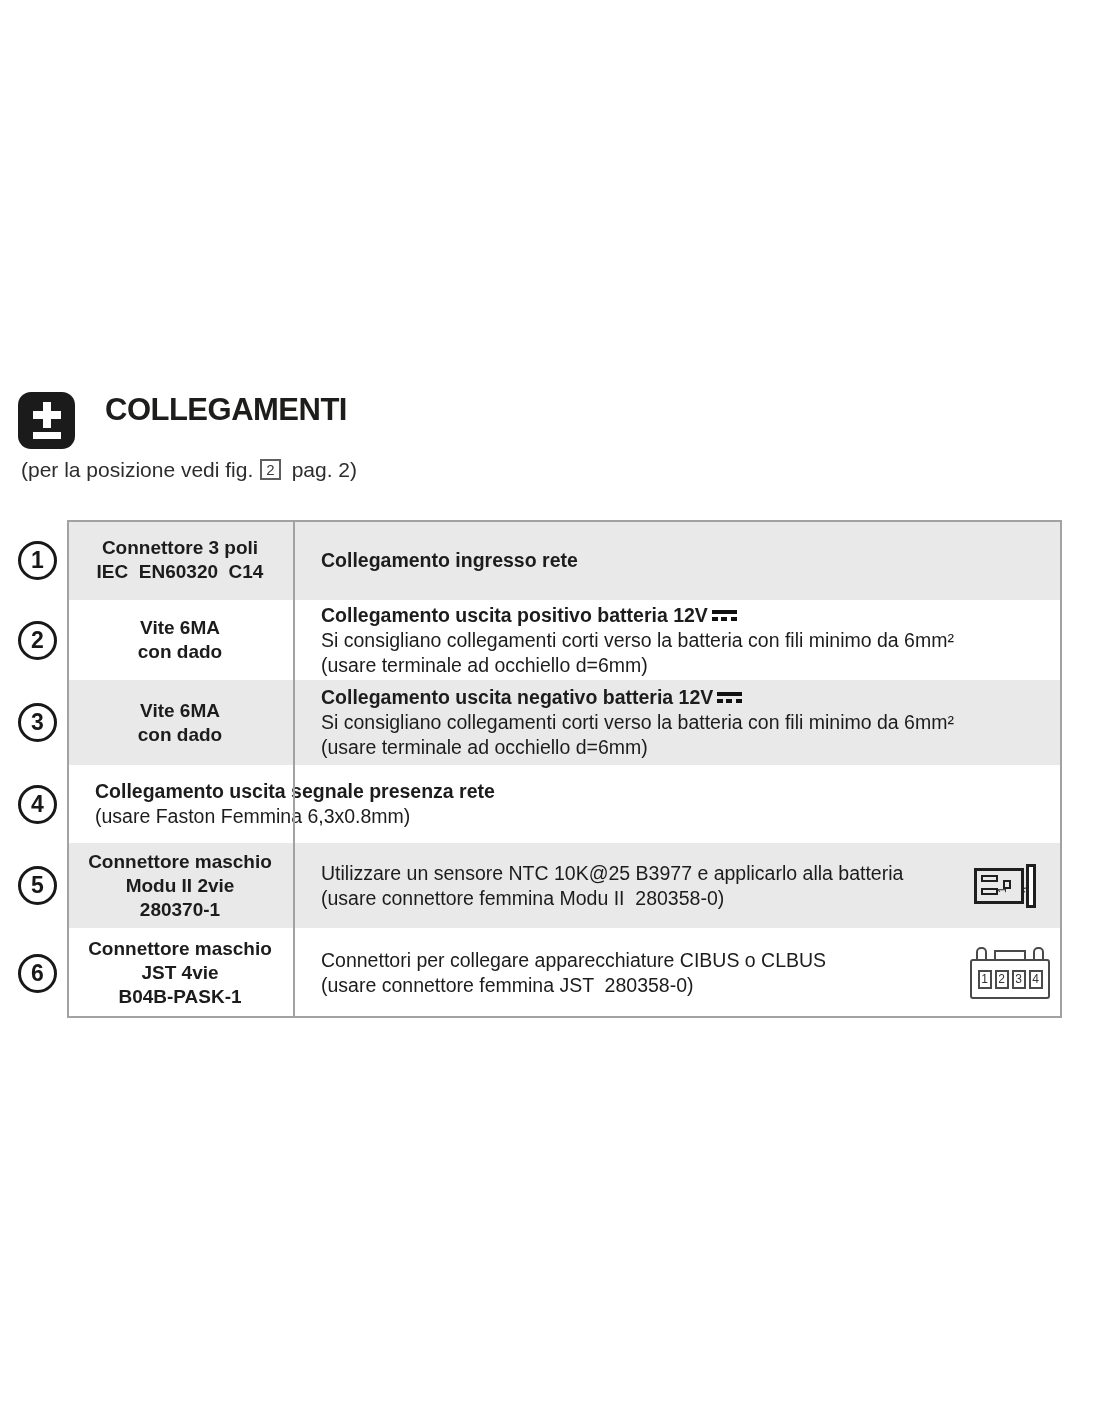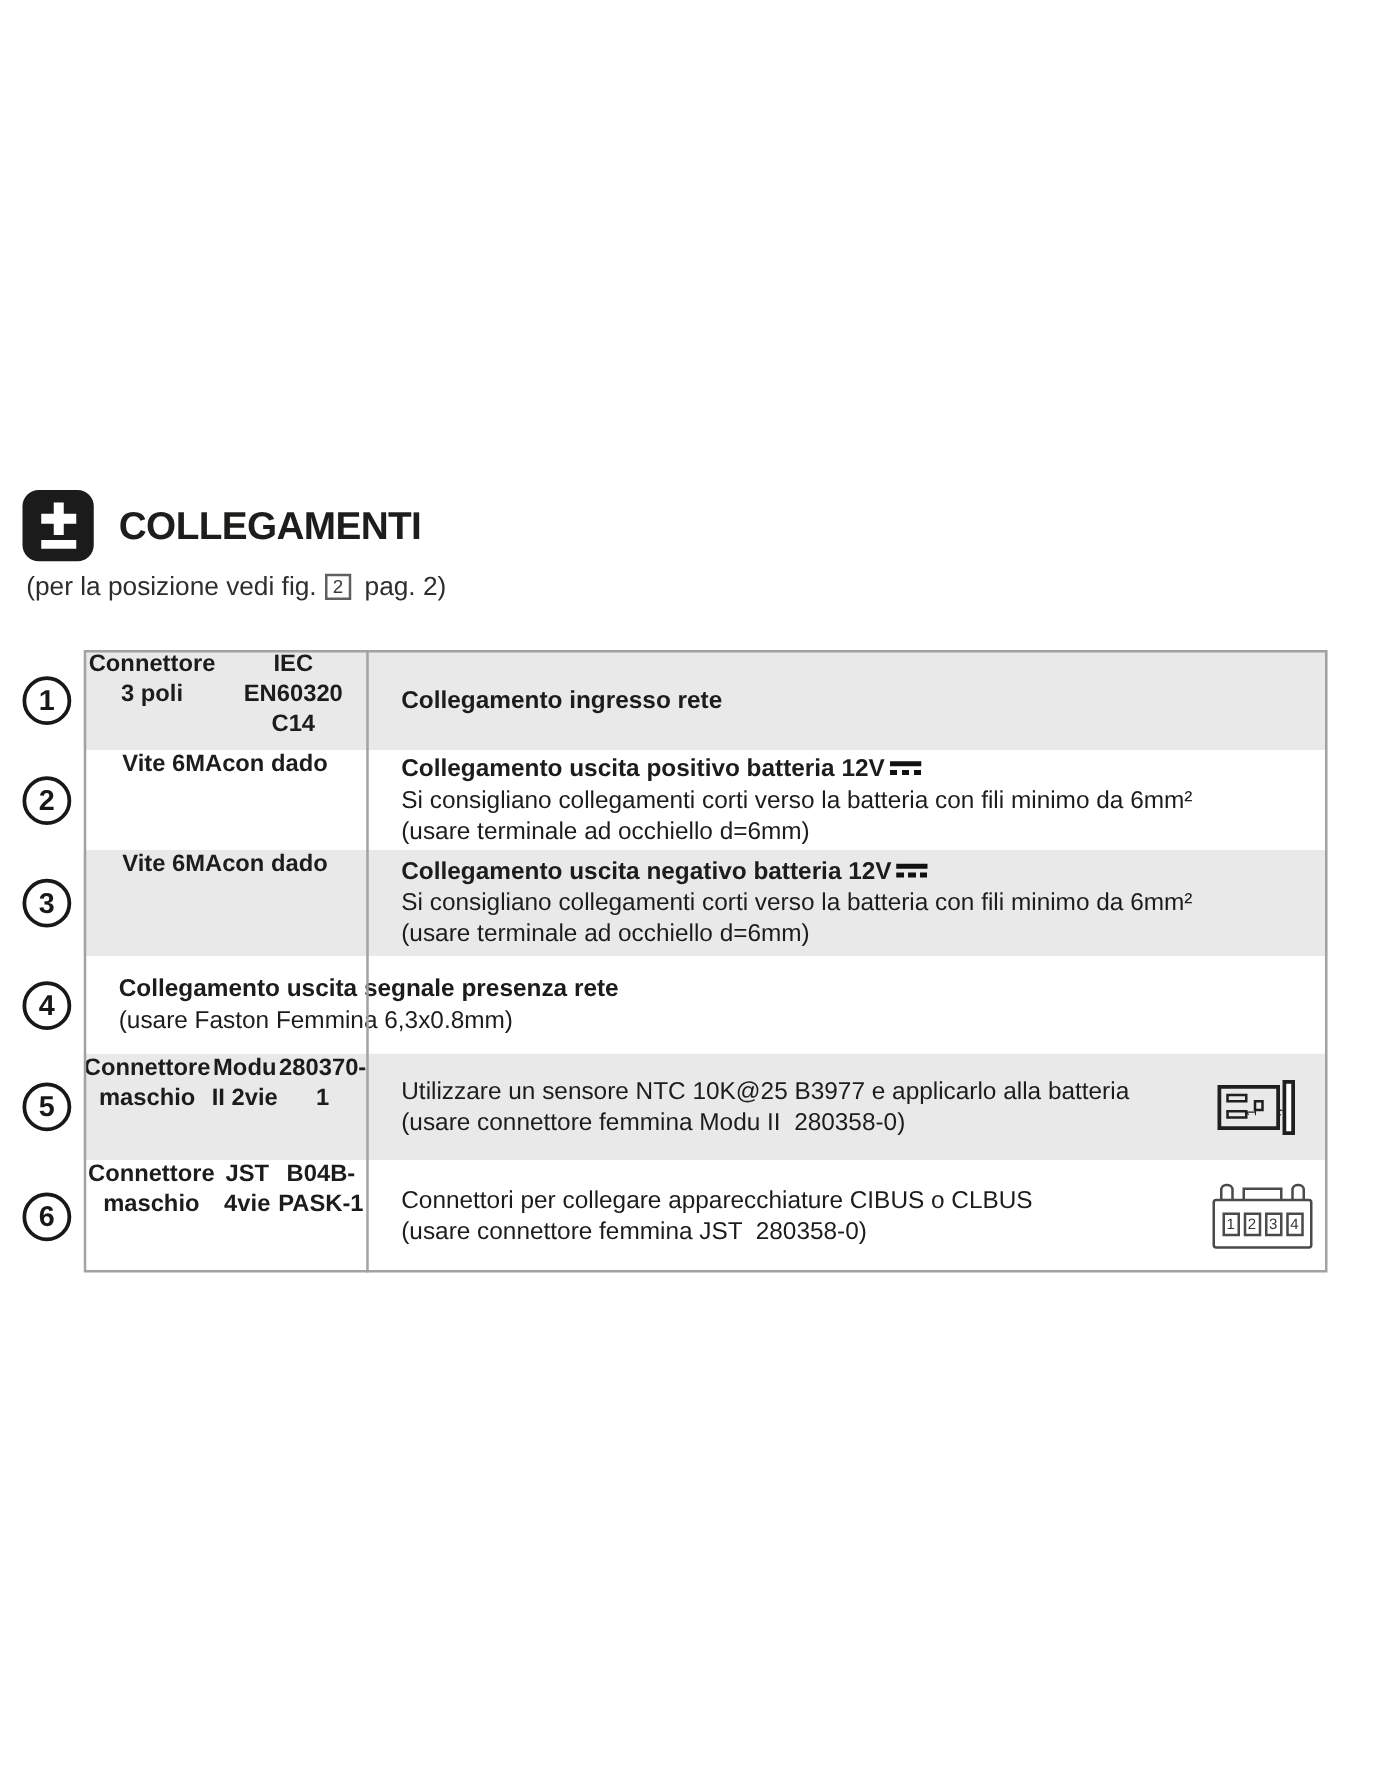--- a/index.html
+++ b/index.html
@@ -3,21 +3,21 @@
 <meta charset="utf-8">
 <style>
   * { margin:0; padding:0; box-sizing:border-box; }
   html,body { background:#ffffff; }
   .page {
     position:relative; width:1100px; height:1422px; background:#ffffff;
     font-family:"Liberation Sans", sans-serif; color:#1c1c1c; overflow:hidden;
   }
 
   
-  .header { position:absolute; left:18px; top:392px; display:flex; align-items:center; gap:20px; }
+  .header { position:absolute; left:18px; top:392px; display:flex; align-items:flex-start; gap:30px; }
   .pm-icon {
     width:57px; height:57px; background:#1b1b1b; border-radius:13px;
     display:flex; flex-direction:column; align-items:center; justify-content:center;
   }
   .pm-plus { position:relative; width:28px; height:26px; }
   .pm-plus::before { content:""; position:absolute; left:0; top:9px; width:28px; height:8px; background:#fff; }
   .pm-plus::after  { content:""; position:absolute; left:10px; top:0; width:8px; height:26px; background:#fff; }
   .pm-bar { width:28px; height:7px; background:#fff; margin-top:4px; }
   .title { font-size:31px; font-weight:bold; letter-spacing:-0.5px; color:#1d1d1b; }
 
@@ -41,21 +41,21 @@
   .trow:nth-child(1){ height:80px; } .trow:nth-child(2){ height:80px; }
   .trow:nth-child(3){ height:85px; } .trow:nth-child(4){ height:78px; }
   .trow:nth-child(5){ height:85px; } .trow:nth-child(6){ height:90px; }
   .numcol { width:49px; display:flex; align-items:center; }
   .circle {
     width:39px; height:39px; border:3px solid #181818; border-radius:50%;
     display:flex; align-items:center; justify-content:center;
     font-size:23px; font-weight:bold; color:#181818; background:#fff;
   }
   .lcell {
-    width:226px; display:flex; flex-direction:row; justify-content:center;
+    width:226px; display:flex; flex-direction:column; justify-content:center;
     text-align:center; font-weight:bold; font-size:19px; line-height:24px;
   }
   .rcell {
     flex:1; position:relative; display:flex; flex-direction:column; justify-content:center;
     padding:0 100px 0 28px; font-size:19.5px; line-height:25px;
   }
   .gray .lcell, .gray .rcell { background:#e9e9e9; }
   .white .lcell, .white .rcell { background:#ffffff; }
   .cline, .dline, .tline { white-space:pre-wrap; }
   .tline { font-weight:bold; }

